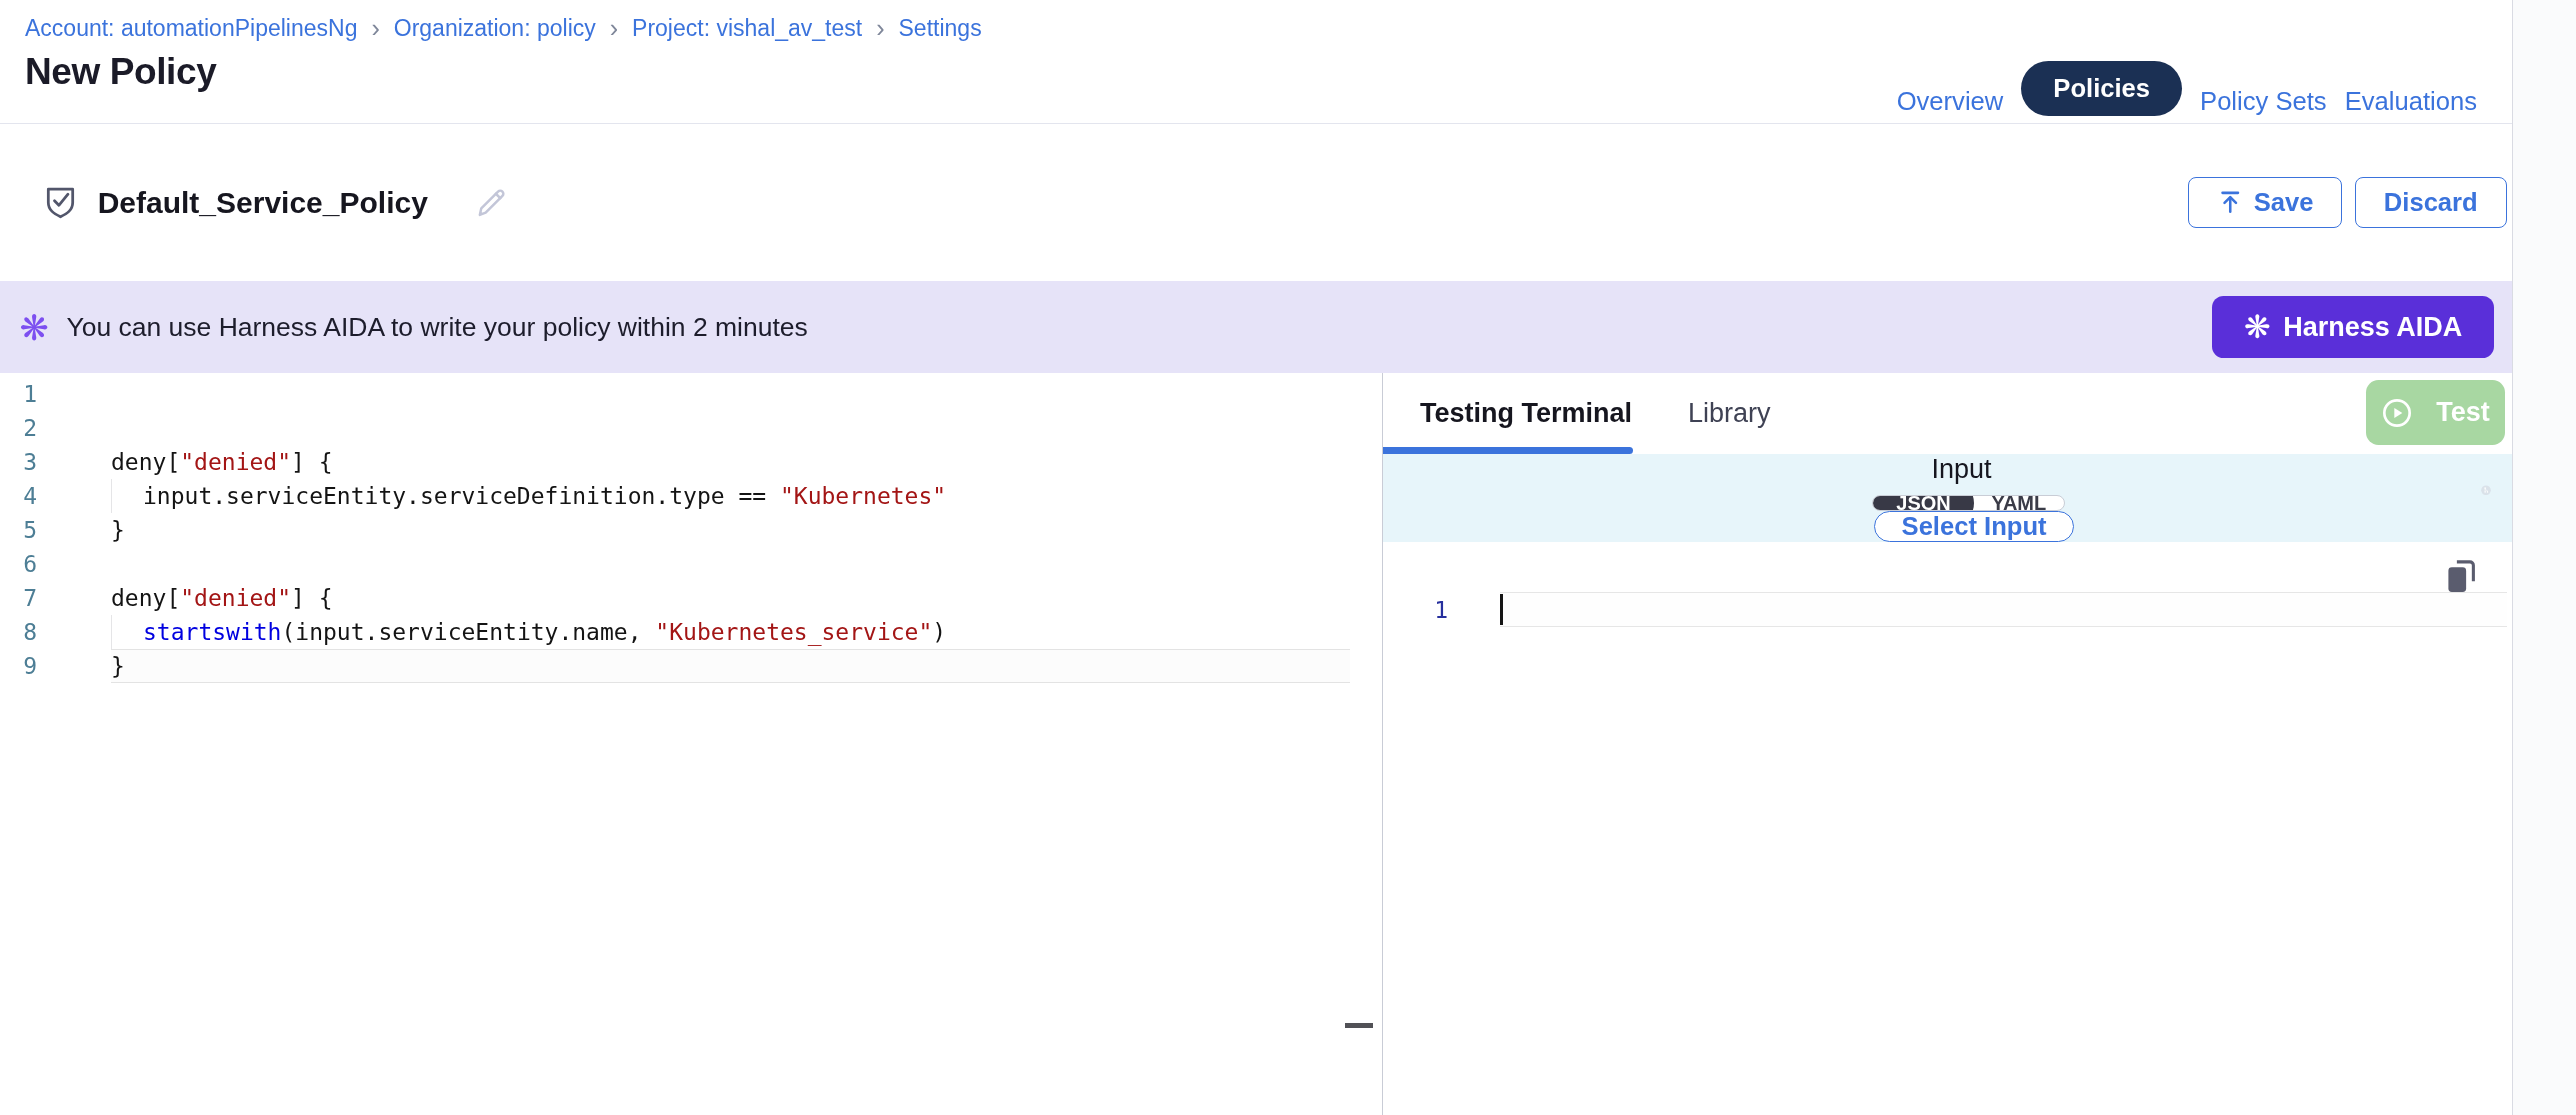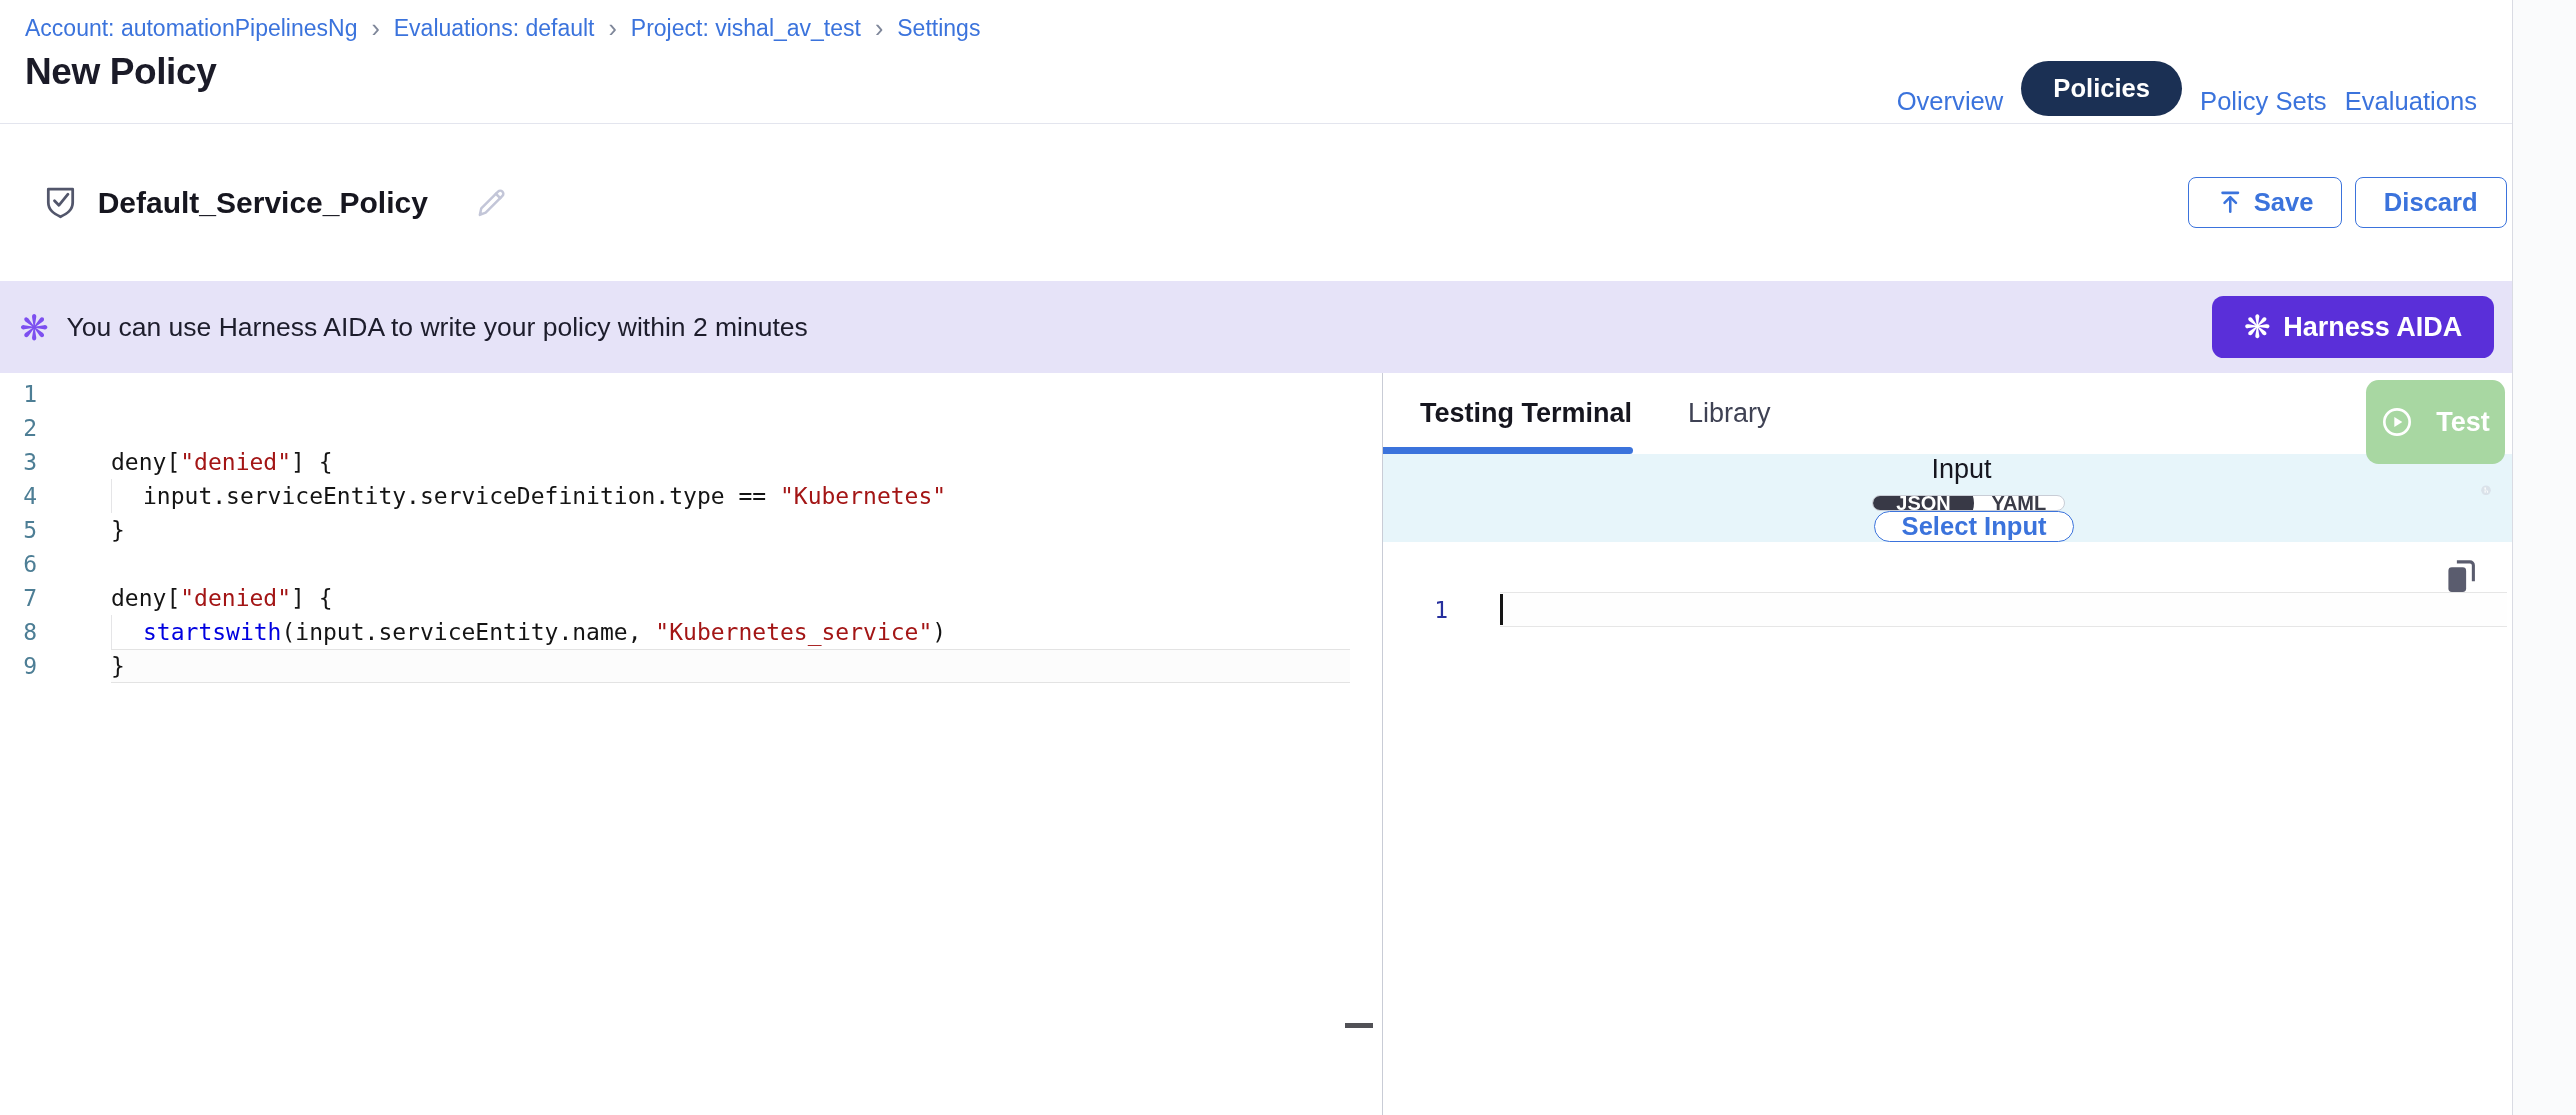--- a/index.html
+++ b/index.html
@@ -61,21 +61,21 @@
   .tk-p { color:#141414; }
   .overview-dash { position:absolute; left:1345px; top:650px; width:28px; height:5.3px; background:#515156; }
 
   
   .right-panel { position:absolute; left:1383px; top:0; width:1129px; height:743px; }
   .tabs-row { position:relative; height:81px; display:flex; align-items:center; padding-left:37px; background:#fff; }
   .term-tab { font-size:27px; color:#3f4254; cursor:pointer; }
   .term-tab.active { font-weight:700; color:#16161f; }
   .term-tab + .term-tab { margin-left:56px; }
   .tab-underline { position:absolute; left:0; top:74px; width:250px; height:7px; background:#3b73dc; border-radius:0 3.5px 3.5px 0; }
-  .test-btn { position:absolute; right:7px; top:7px; height:84px; width:139px; background:#a8d7a2; border:none;
+  .test-btn { position:absolute; right:7px; top:7px; height:65px; width:139px; background:#a8d7a2; border:none;
     border-radius:12.4px; color:#fff; font-size:27px; font-weight:700; display:flex; align-items:center;
     justify-content:center; gap:23px; cursor:default; font-family:inherit; }
   .play-icon { width:32px; height:32px; }
 
   .input-bar { height:88px; background:#e7f5fa; display:flex; align-items:center; padding:0 8.8px 0 37px;flex-direction:column; }
   .input-title { font-size:27px; font-weight:500; color:#16161f; }
   .faded-circle-icon { margin-left:auto; width:34px; height:34px; opacity:0.9; }
   .format-toggle { margin-left:14px; display:flex; align-items:center; height:46px; background:#fff;
     border:1.8px solid #c9cdd6; border-radius:882px; overflow:hidden; }
   .fmt { font-size:20px; font-weight:700; color:#3a3b47; padding:0 17.7px; height:46px; display:flex; align-items:center; cursor:pointer; }
@@ -94,21 +94,21 @@
 </style>
 </head>
 <body>
 
 <div id="page">
 
   <div class="header">
     <div class="breadcrumb" id="breadcrumb">
         <span class="bc-item">Account: automationPipelinesNg</span>
         <span class="bc-sep">›</span>
-        <span class="bc-item">Evaluations: default</span>
+        <span class="bc-item">Organization: policy</span>
         <span class="bc-sep">›</span>
         <span class="bc-item">Project: vishal_av_test</span>
         <span class="bc-sep">›</span>
         <span class="bc-item">Settings</span>
       </div>
     <div class="page-title">New Policy</div>
     <div class="nav-tabs" id="nav-tabs">
         <span class="nav-tab">Overview</span>
         <span class="nav-tab active">Policies</span>
         <span class="nav-tab">Policy Sets</span>

